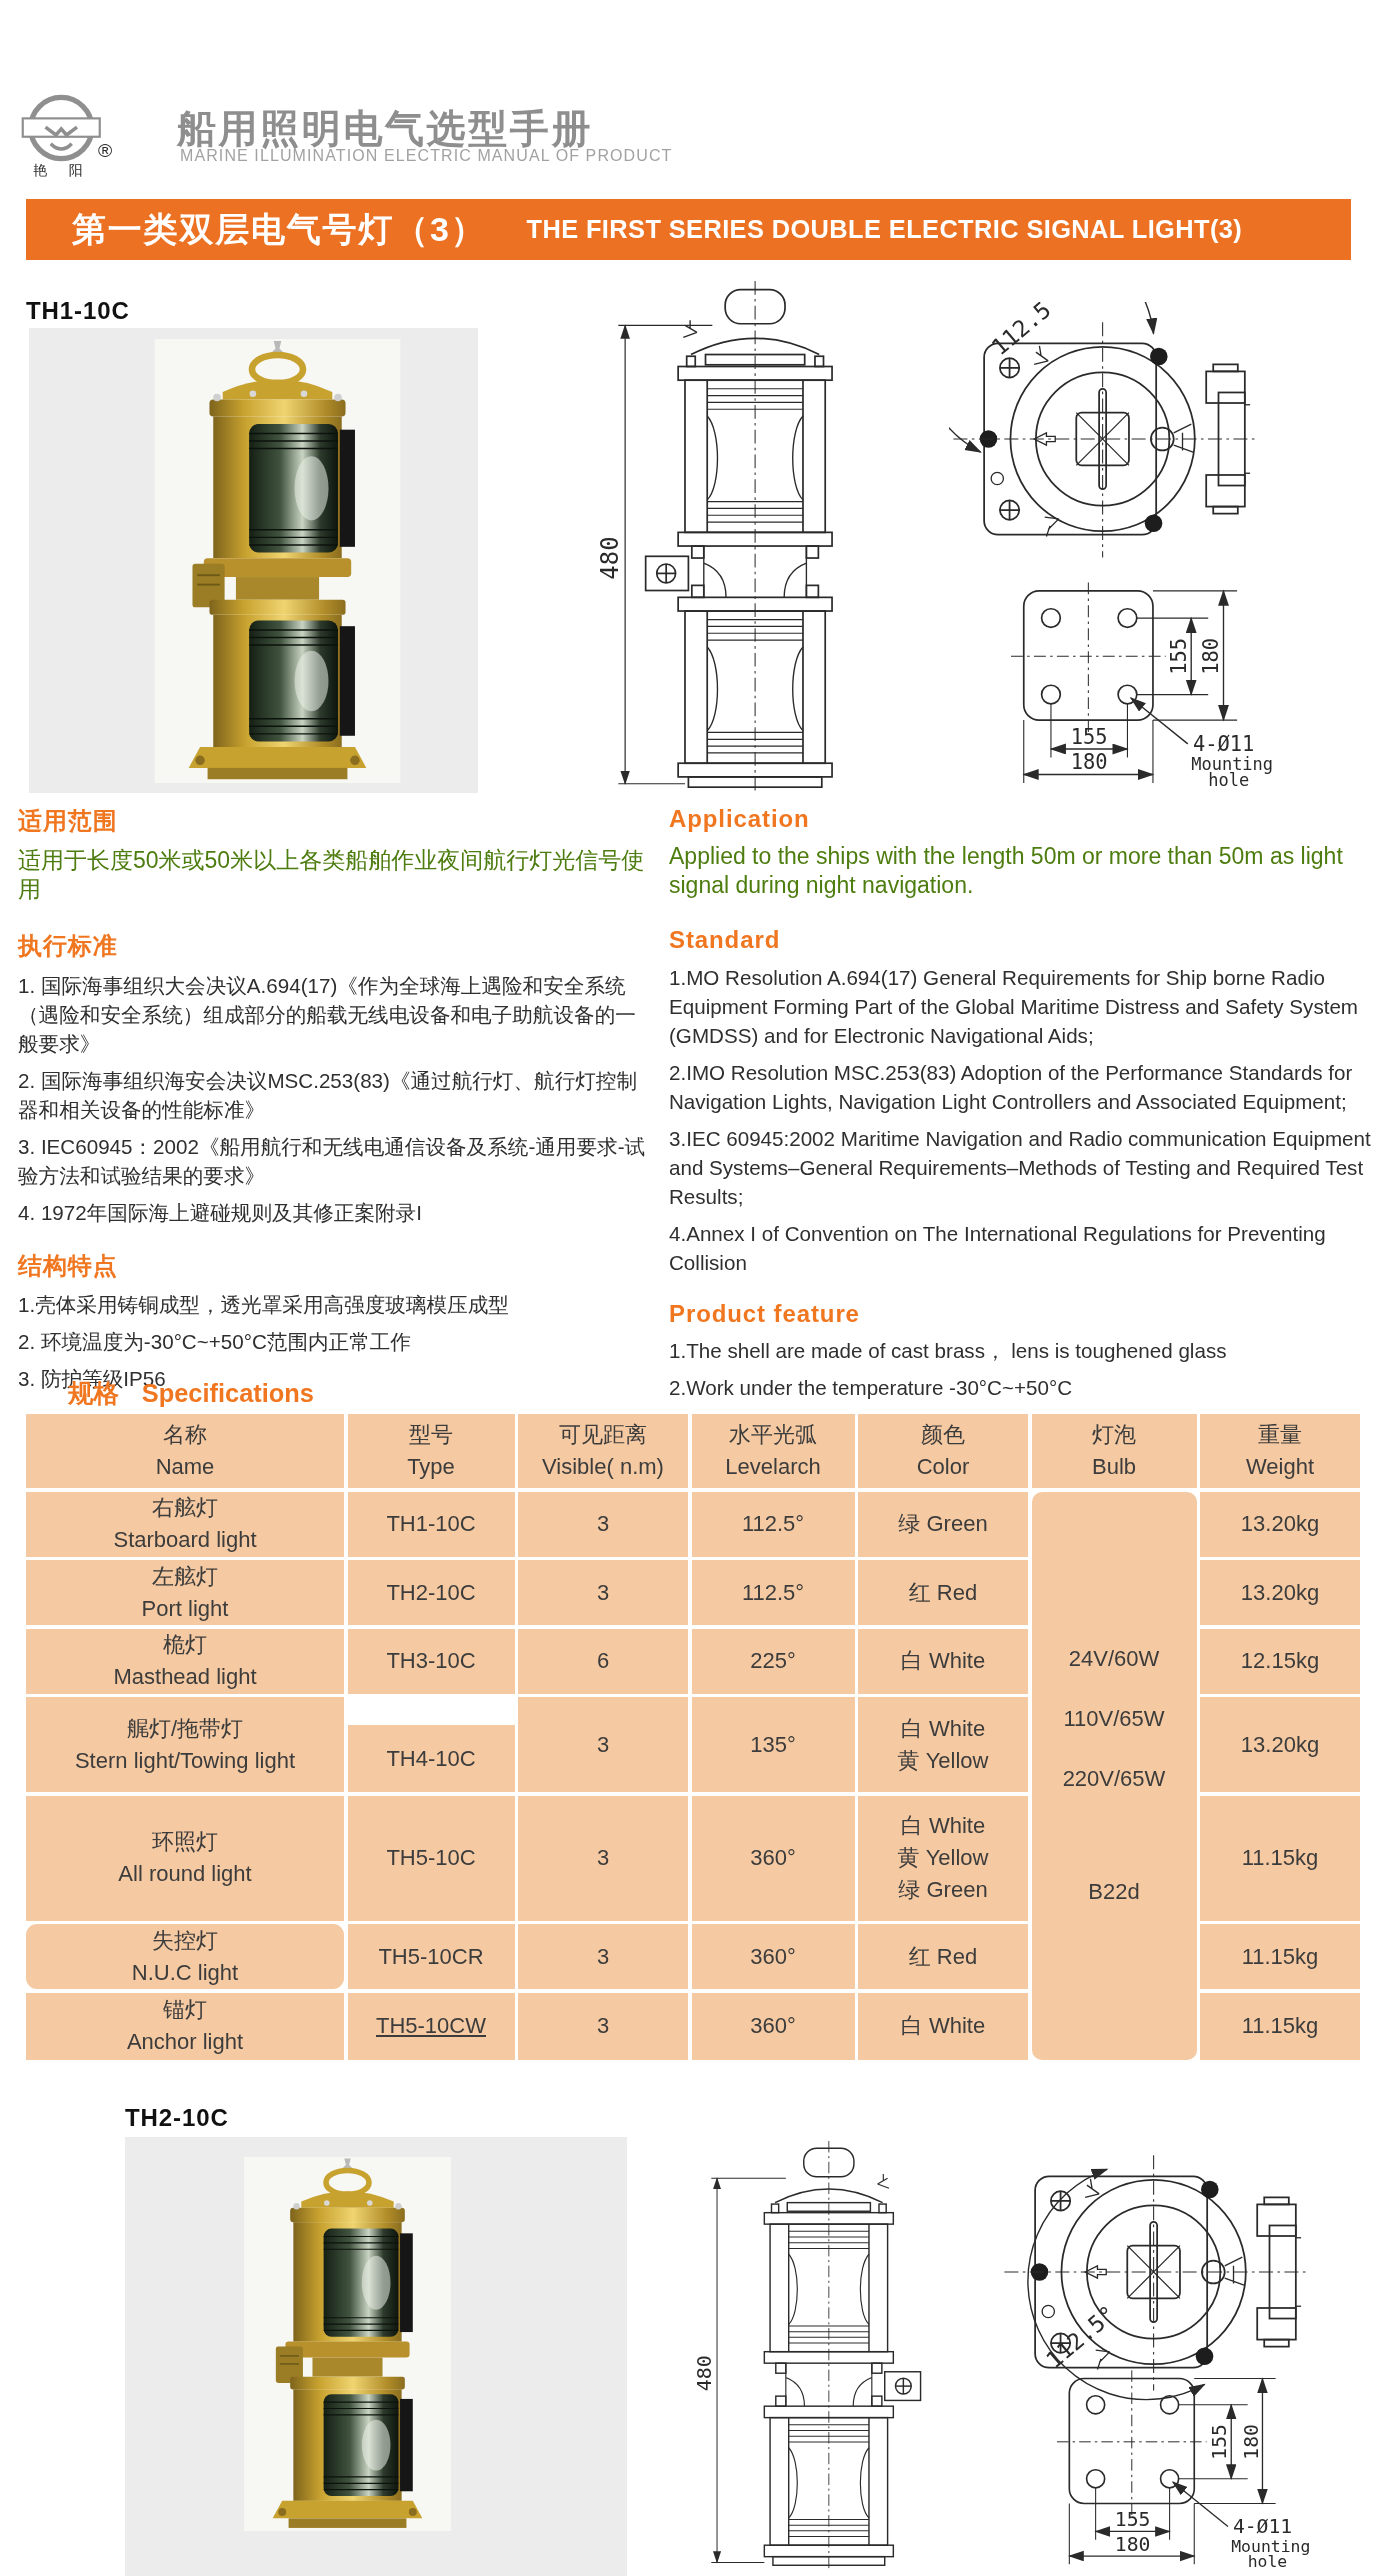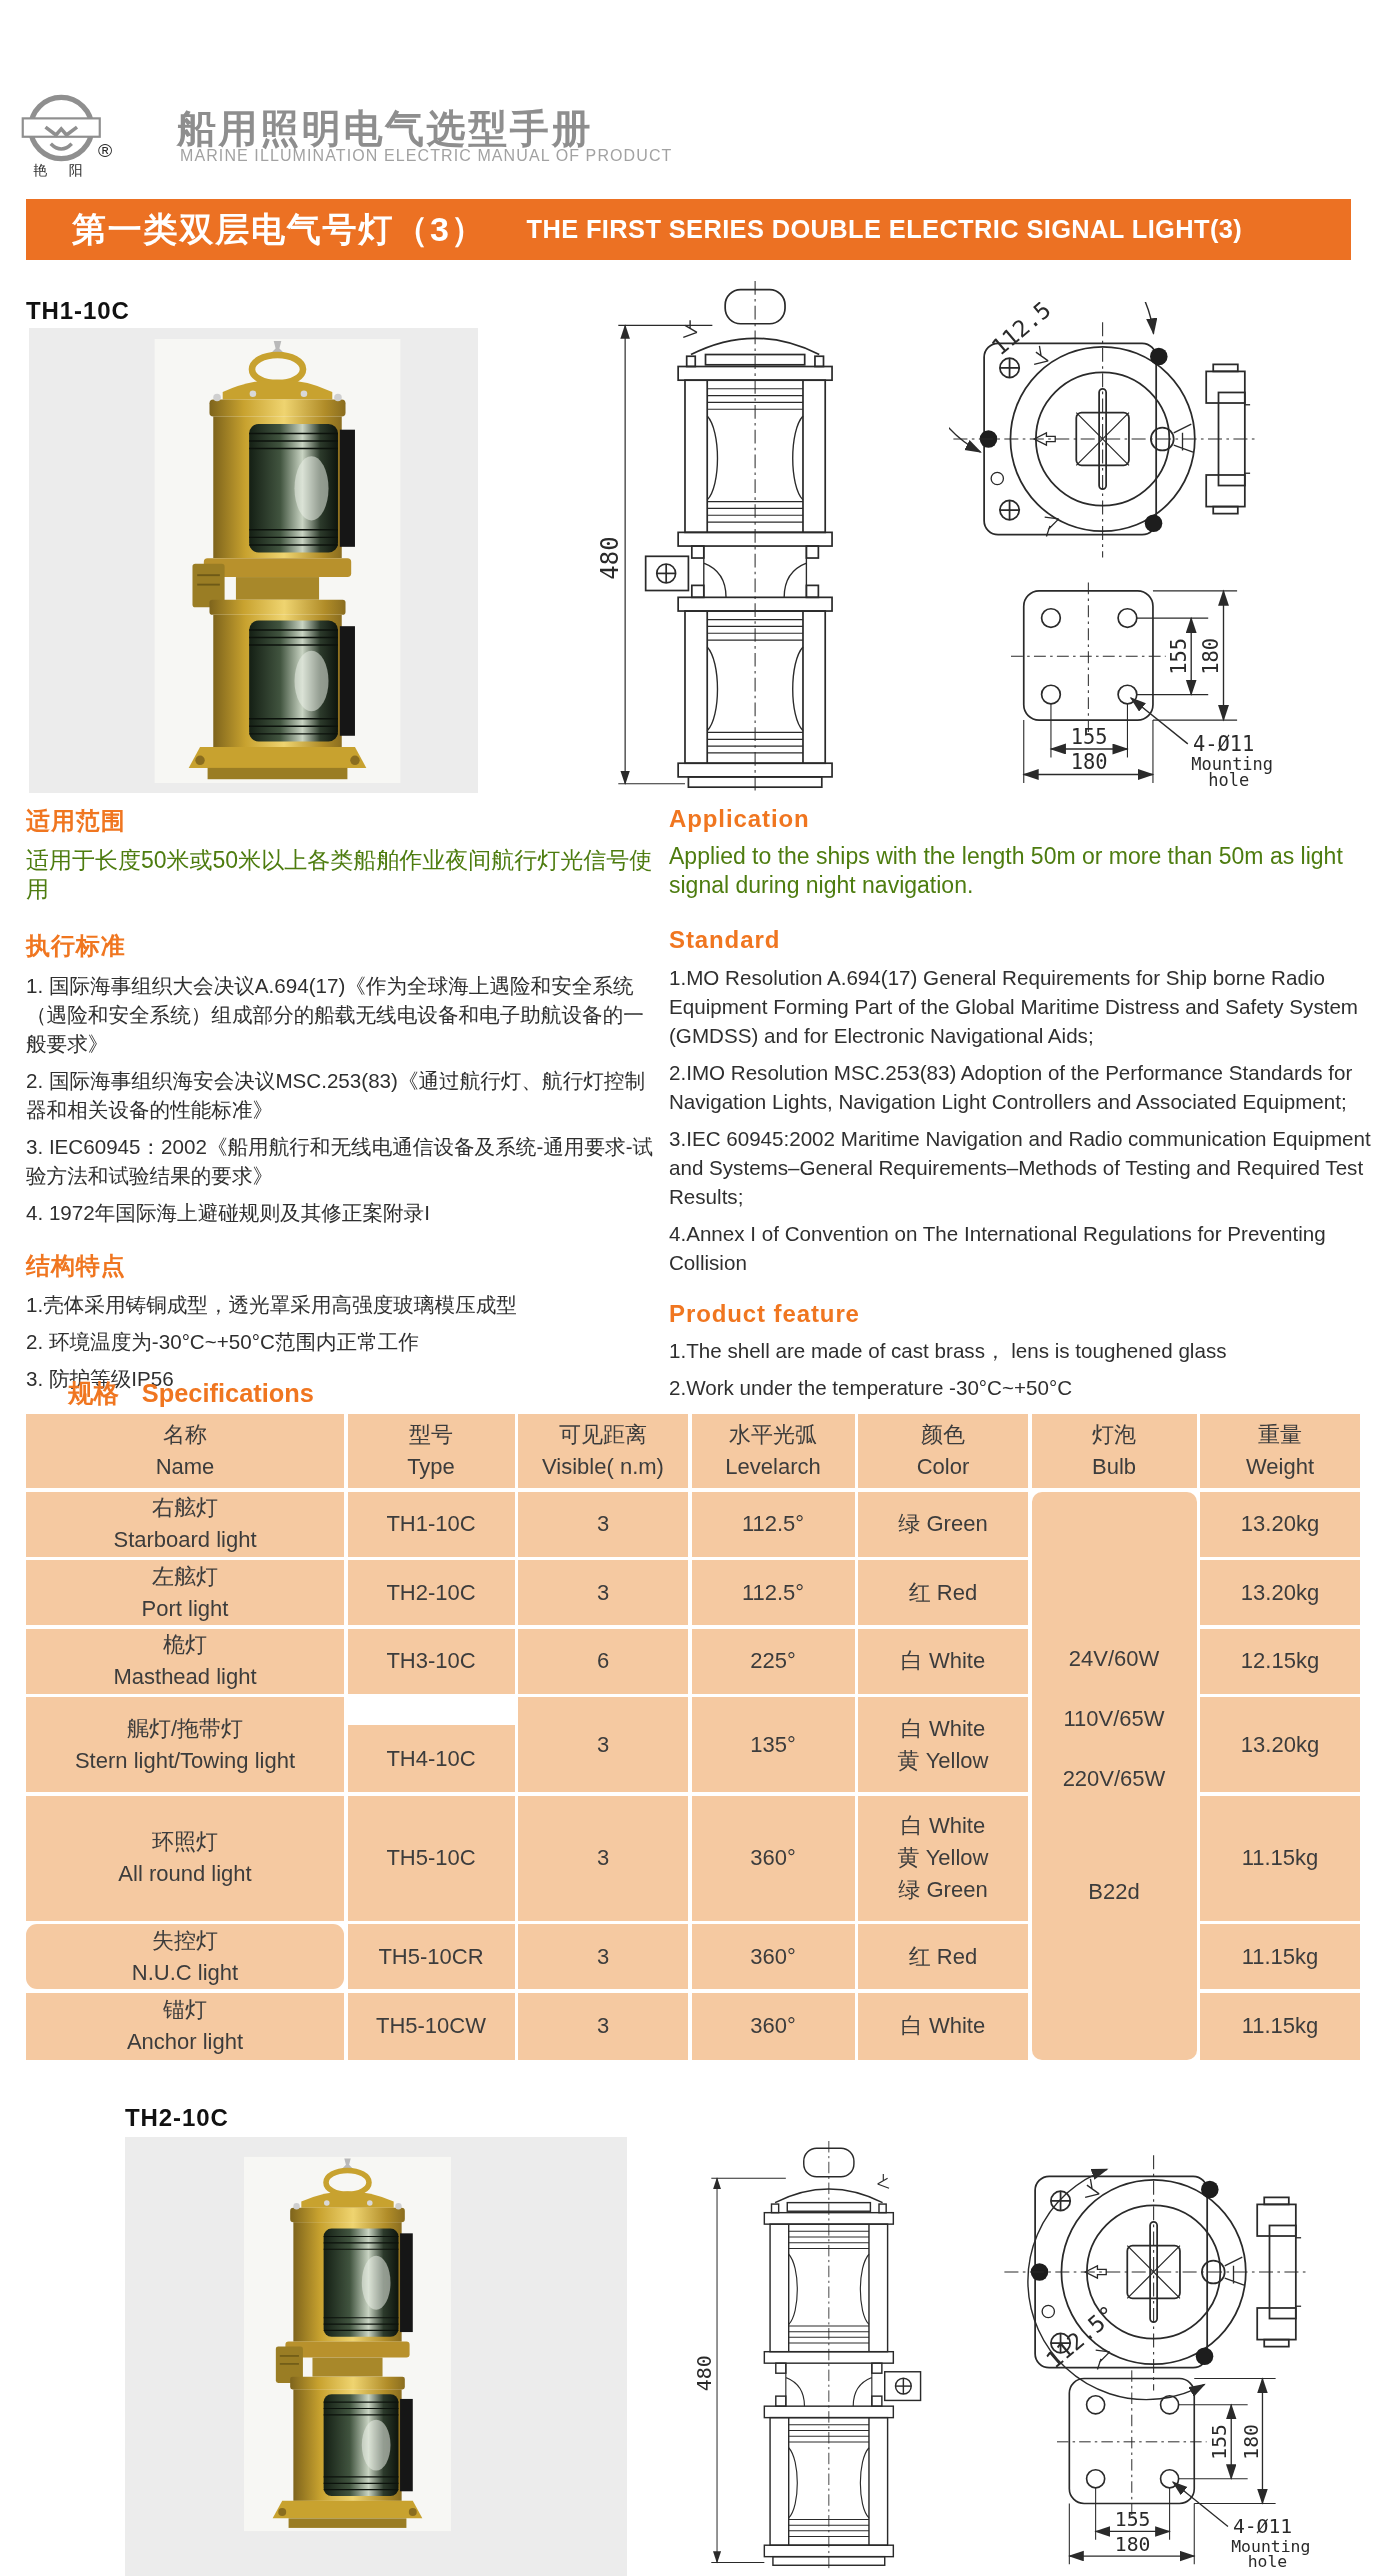--- a/index.html
+++ b/index.html
@@ -24,21 +24,21 @@
           display:flex;align-items:center;padding-left:46px;}
   .banner .cn{font-size:34px;font-weight:bold;color:#ffffff;letter-spacing:1.8px;}
   .banner .en{font-size:25.4px;font-weight:bold;color:#ffffff;margin-left:40px;letter-spacing:0.4px;}
 
   .model-label{font-size:24px;font-weight:bold;color:#111111;letter-spacing:0.9px;}
 
   .photo-panel{background:var(--panel-gray);}
 
   
   .col{position:absolute;top:805px;}
-  .col-left{left:26px;width:632px;}
+  .col-left{left:18px;width:632px;}
   .col-right{left:669px;width:702px;}
   .sec-head{font-size:24px;font-weight:bold;color:#f07620;margin-bottom:8.8px;letter-spacing:0.9px;}
   .sec-body{font-size:23px;line-height:29px;color:#4d7c0f;}
   .sec-item{font-size:20.6px;line-height:29px;color:#2f2f2f;margin-bottom:8px;}
   .mt{margin-top:26px;}
   .mt2{margin-top:23px;}
 
   
   .specs-head{left:26px;top:1377px;font-size:25.4px;font-weight:bold;color:#f07620;margin-left:42px;}
   .specs-head .en{margin-left:23px;}
@@ -468,21 +468,21 @@
       <div class="cell" style="grid-area: 7 / 5;">
         <div>红 Red</div>
       </div>
       <div class="cell" style="grid-area: 7 / 7;">
         <div>11.15kg</div>
       </div>
       <div class="cell" style="grid-area: 8 / 1;">
         <div>锚灯</div>
         <div>Anchor light</div>
       </div>
-      <div class="cell" style="grid-area: 8 / 2;">
+      <div class="cell" style="grid-area: 8 / 2; text-decoration: underline;">
         <div>TH5-10CW</div>
       </div>
       <div class="cell" style="grid-area: 8 / 3;">
         <div>3</div>
       </div>
       <div class="cell" style="grid-area: 8 / 4;">
         <div>360°</div>
       </div>
       <div class="cell" style="grid-area: 8 / 5;">
         <div>白 White</div>

